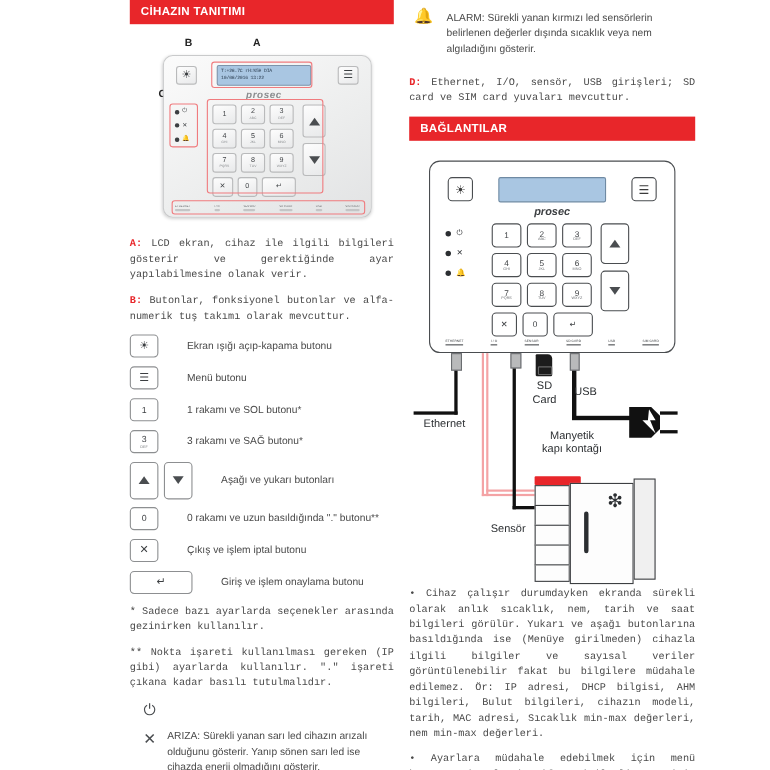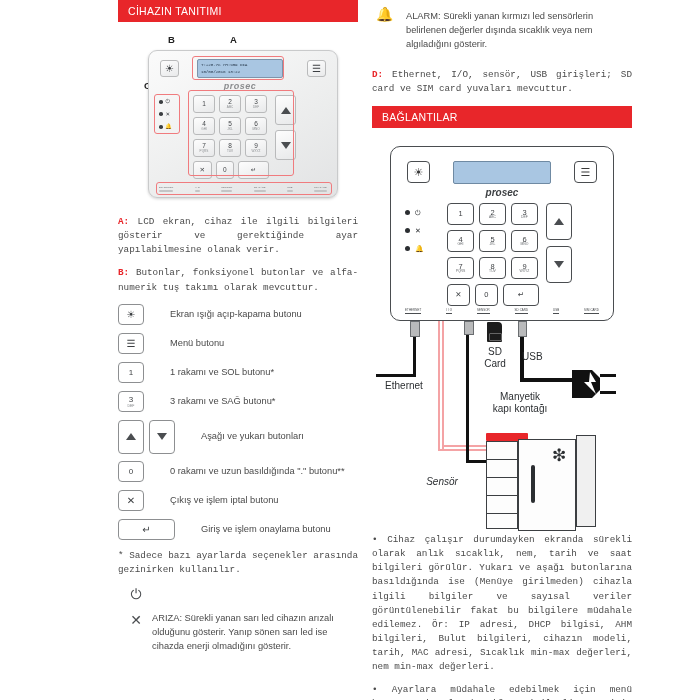--- a/index.html
+++ b/index.html
@@ -8,21 +8,21 @@
     width:700px; height:700px; background:#ffffff;
     font-family:"Liberation Sans", sans-serif;
     color:#3a3a3a; overflow:hidden; position:relative;
   }
   .page { position:absolute; inset:0; display:flex; }
   .col { position:absolute; top:0; }
   .col-left  { left:118px; width:240px; }
   .col-right { left:372px; width:260px; }
 
   .banner {
-    background:#e8262a; color:#ffffff; font-weight:normal;
+    background:#e8262a; color:#ffffff; font-weight:bold;
     font-size:10.5px; letter-spacing:.3px;
     padding:5px 8px 5px 10px; margin-bottom:10px;
   }
   p.txt {
     font-size:9.3px; line-height:1.52; margin:0 0 9px 0;
     text-align:justify; color:#4a4a4a;font-family:Liberation Mono, monospace;
   }
   .lbl { color:#e8262a; font-weight:bold; }
 
   
@@ -362,20 +362,21 @@
       </div>
       <div class="lrow">
         <div class="lkey wide">
             <span class="ico-ret">↵</span>
           </div>
         <div class="ltxt">Giriş ve işlem onaylama butonu</div>
       </div>
     </div>
 
     <p class="txt">* Sadece bazı ayarlarda seçenekler arasında gezinirken kullanılır.</p>
+    <p class="txt">** Nokta işareti kullanılması gereken (IP gibi) ayarlarda kullanılır. "." işareti çıkana kadar basılı tutulmalıdır.</p>
 
 
     <div class="ledinfo">
       <div class="gi">⏻</div>
     </div>
 
     <div class="ledinfo">
       <div class="gi">✕</div>
       <p><span>ARIZA:</span><span> Sürekli yanan sarı led cihazın arızalı olduğunu gösterir. Yanıp sönen sarı led ise cihazda enerji olmadığını gösterir.</span></p>
     </div>
@@ -519,21 +520,21 @@
       <div class="cable" style="left:41px;top:199px;width:3px;height:40px;"></div>
       <div class="cable" style="left:4px;top:236px;width:40px;height:3px;"></div>
       <div class="dlabel" style="left:0px;top:242px;width:64px;">Ethernet</div>
 
       <div class="cable-r" style="left:66px;top:183px;width:2px;height:130px;"></div>
       <div class="cable-r" style="left:70px;top:183px;width:2px;height:130px;"></div>
       <div class="cable-r" style="left:66px;top:311px;width:68px;height:2px;"></div>
       <div class="cable-r" style="left:70px;top:307px;width:64px;height:2px;"></div>
       <div class="cable" style="left:94px;top:197px;width:3px;height:128px;"></div>
       <div class="cable" style="left:94px;top:322px;width:44px;height:3px;"></div>
-      <div class="dlabel" style="left:40px;top:338px;width:60px;font-style:italic;">Sensör</div>
+      <div class="dlabel" style="left:60px;top:338px;width:60px;">Sensör</div>
 
       <div class="dlabel" style="left:105px;top:208px;width:36px;white-space:pre-line;">SD
 Card</div>
 
       <div class="cable" style="left:148px;top:199px;width:4px;height:44px;"></div>
       <div class="cable" style="left:148px;top:240px;width:56px;height:4px;"></div>
       <div class="dlabel" style="left:150px;top:213px;width:40px;text-align:left;">USB</div>
       <svg class="plug" style="left:198px;top:222px;" width="48" height="44" viewBox="0 0 48 44">
         <path d="M2 10 L22 10 L30 18 L30 30 L22 38 L2 38 Z" fill="#111"></path>
         <path d="M20 12 L26 22 L21 22 L26 34 L14 22 L19 22 Z" fill="#fff"></path>

